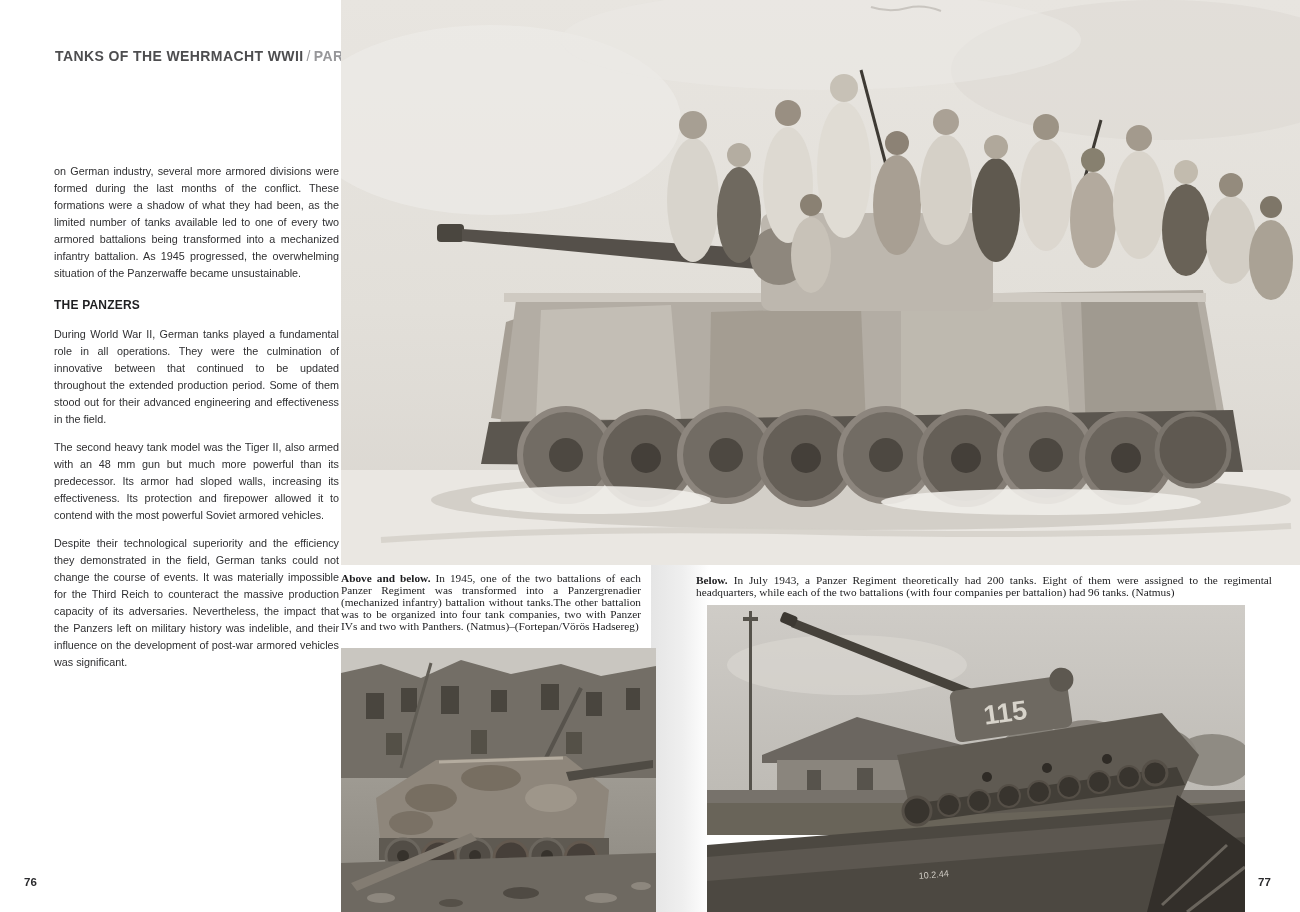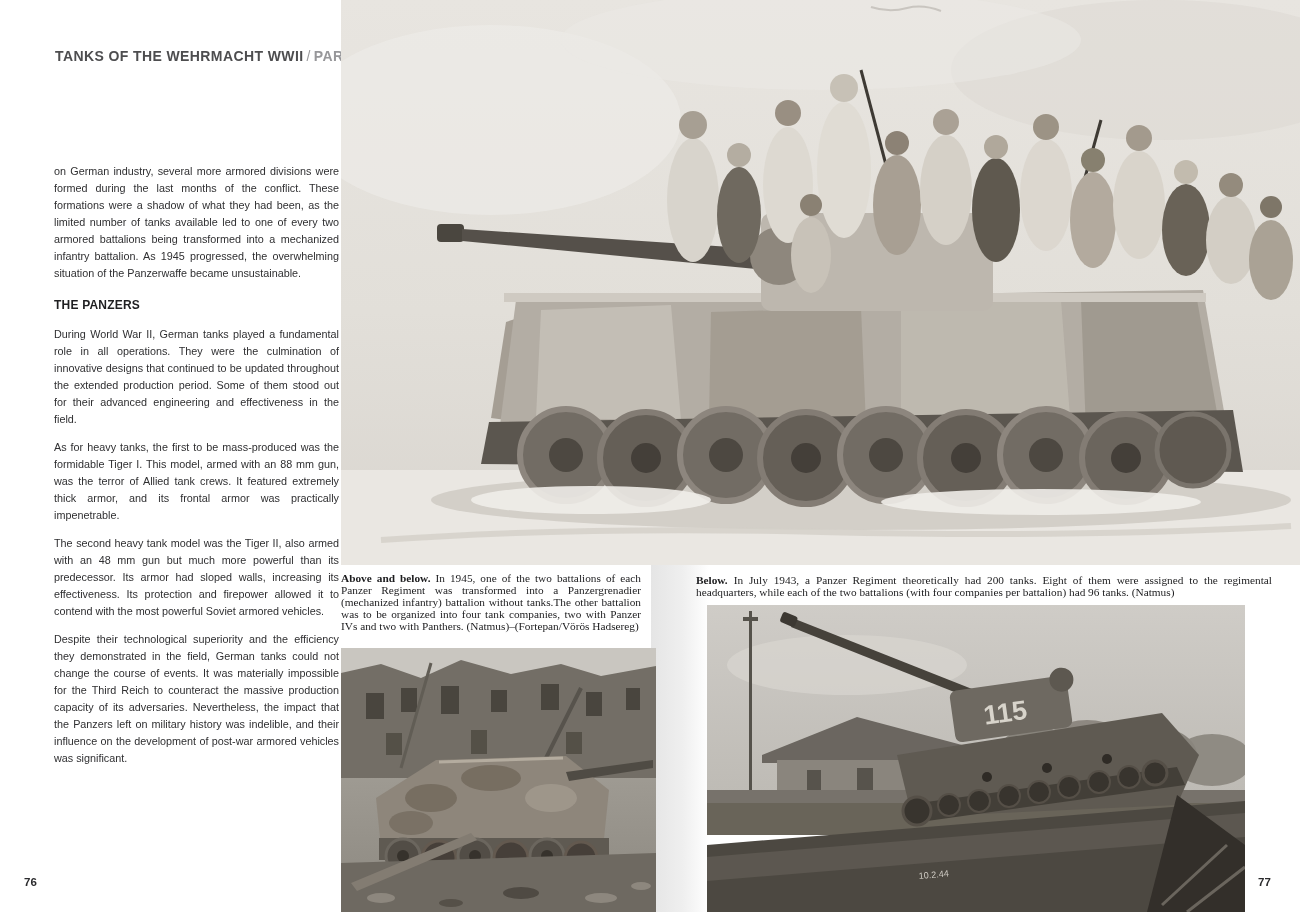--- a/index.html
+++ b/index.html
@@ -51,22 +51,21 @@
 </head>
 <body>
 
 <div class="abs running-header">
   <span>TANKS OF THE WEHRMACHT WWII</span><span class="sep">/</span><span class="part">PART TWO</span>
 </div>
 
 <div class="abs article-column">
   <p>on German industry, several more armored divisions were formed during the last months of the conflict. These formations were a shadow of what they had been, as the limited number of tanks available led to one of every two armored battalions being transformed into a mechanized infantry battalion. As 1945 progressed, the overwhelming situation of the Panzerwaffe became unsustainable.</p>
   <h2>THE PANZERS</h2>
-  <p>During World War II, German tanks played a fundamental role in all operations. They were the culmination of innovative designs that continued to be updated throughout the extended production period. Some of them stood out for their advanced engineering and effectiveness in the field.</p>
-  <p>As for heavy tanks, the first to be mass-produced was the formidable Tiger I. This model, armed with an 88 mm gun, was the terror of Allied tank crews. It featured extremely thick armor, and its frontal armor was practically impenetrable.</p>
+  <p>During World War II, German tanks played a fundamental role in all operations. They were the culmination of innovative between that continued to be updated throughout the extended production period. Some of them stood out for their advanced engineering and effectiveness in the field.</p>
   <p>The second heavy tank model was the Tiger II, also armed with an 48 mm gun but much more powerful than its predecessor. Its armor had sloped walls, increasing its effectiveness. Its protection and firepower allowed it to contend with the most powerful Soviet armored vehicles.</p>
   <p>Despite their technological superiority and the efficiency they demonstrated in the field, German tanks could not change the course of events. It was materially impossible for the Third Reich to counteract the massive production capacity of its adversaries. Nevertheless, the impact that the Panzers left on military history was indelible, and their influence on the development of post-war armored vehicles was significant.</p>
 </div>
 
 <div class="abs photo photo-top">
   <svg viewBox="0 0 959 565" preserveAspectRatio="none">
     <defs>
       <linearGradient id="skyA" x1="0" y1="0" x2="0" y2="1">
         <stop offset="0" stop-color="#e8e5e0"></stop>
         <stop offset="0.55" stop-color="#e2dfd9"></stop>

